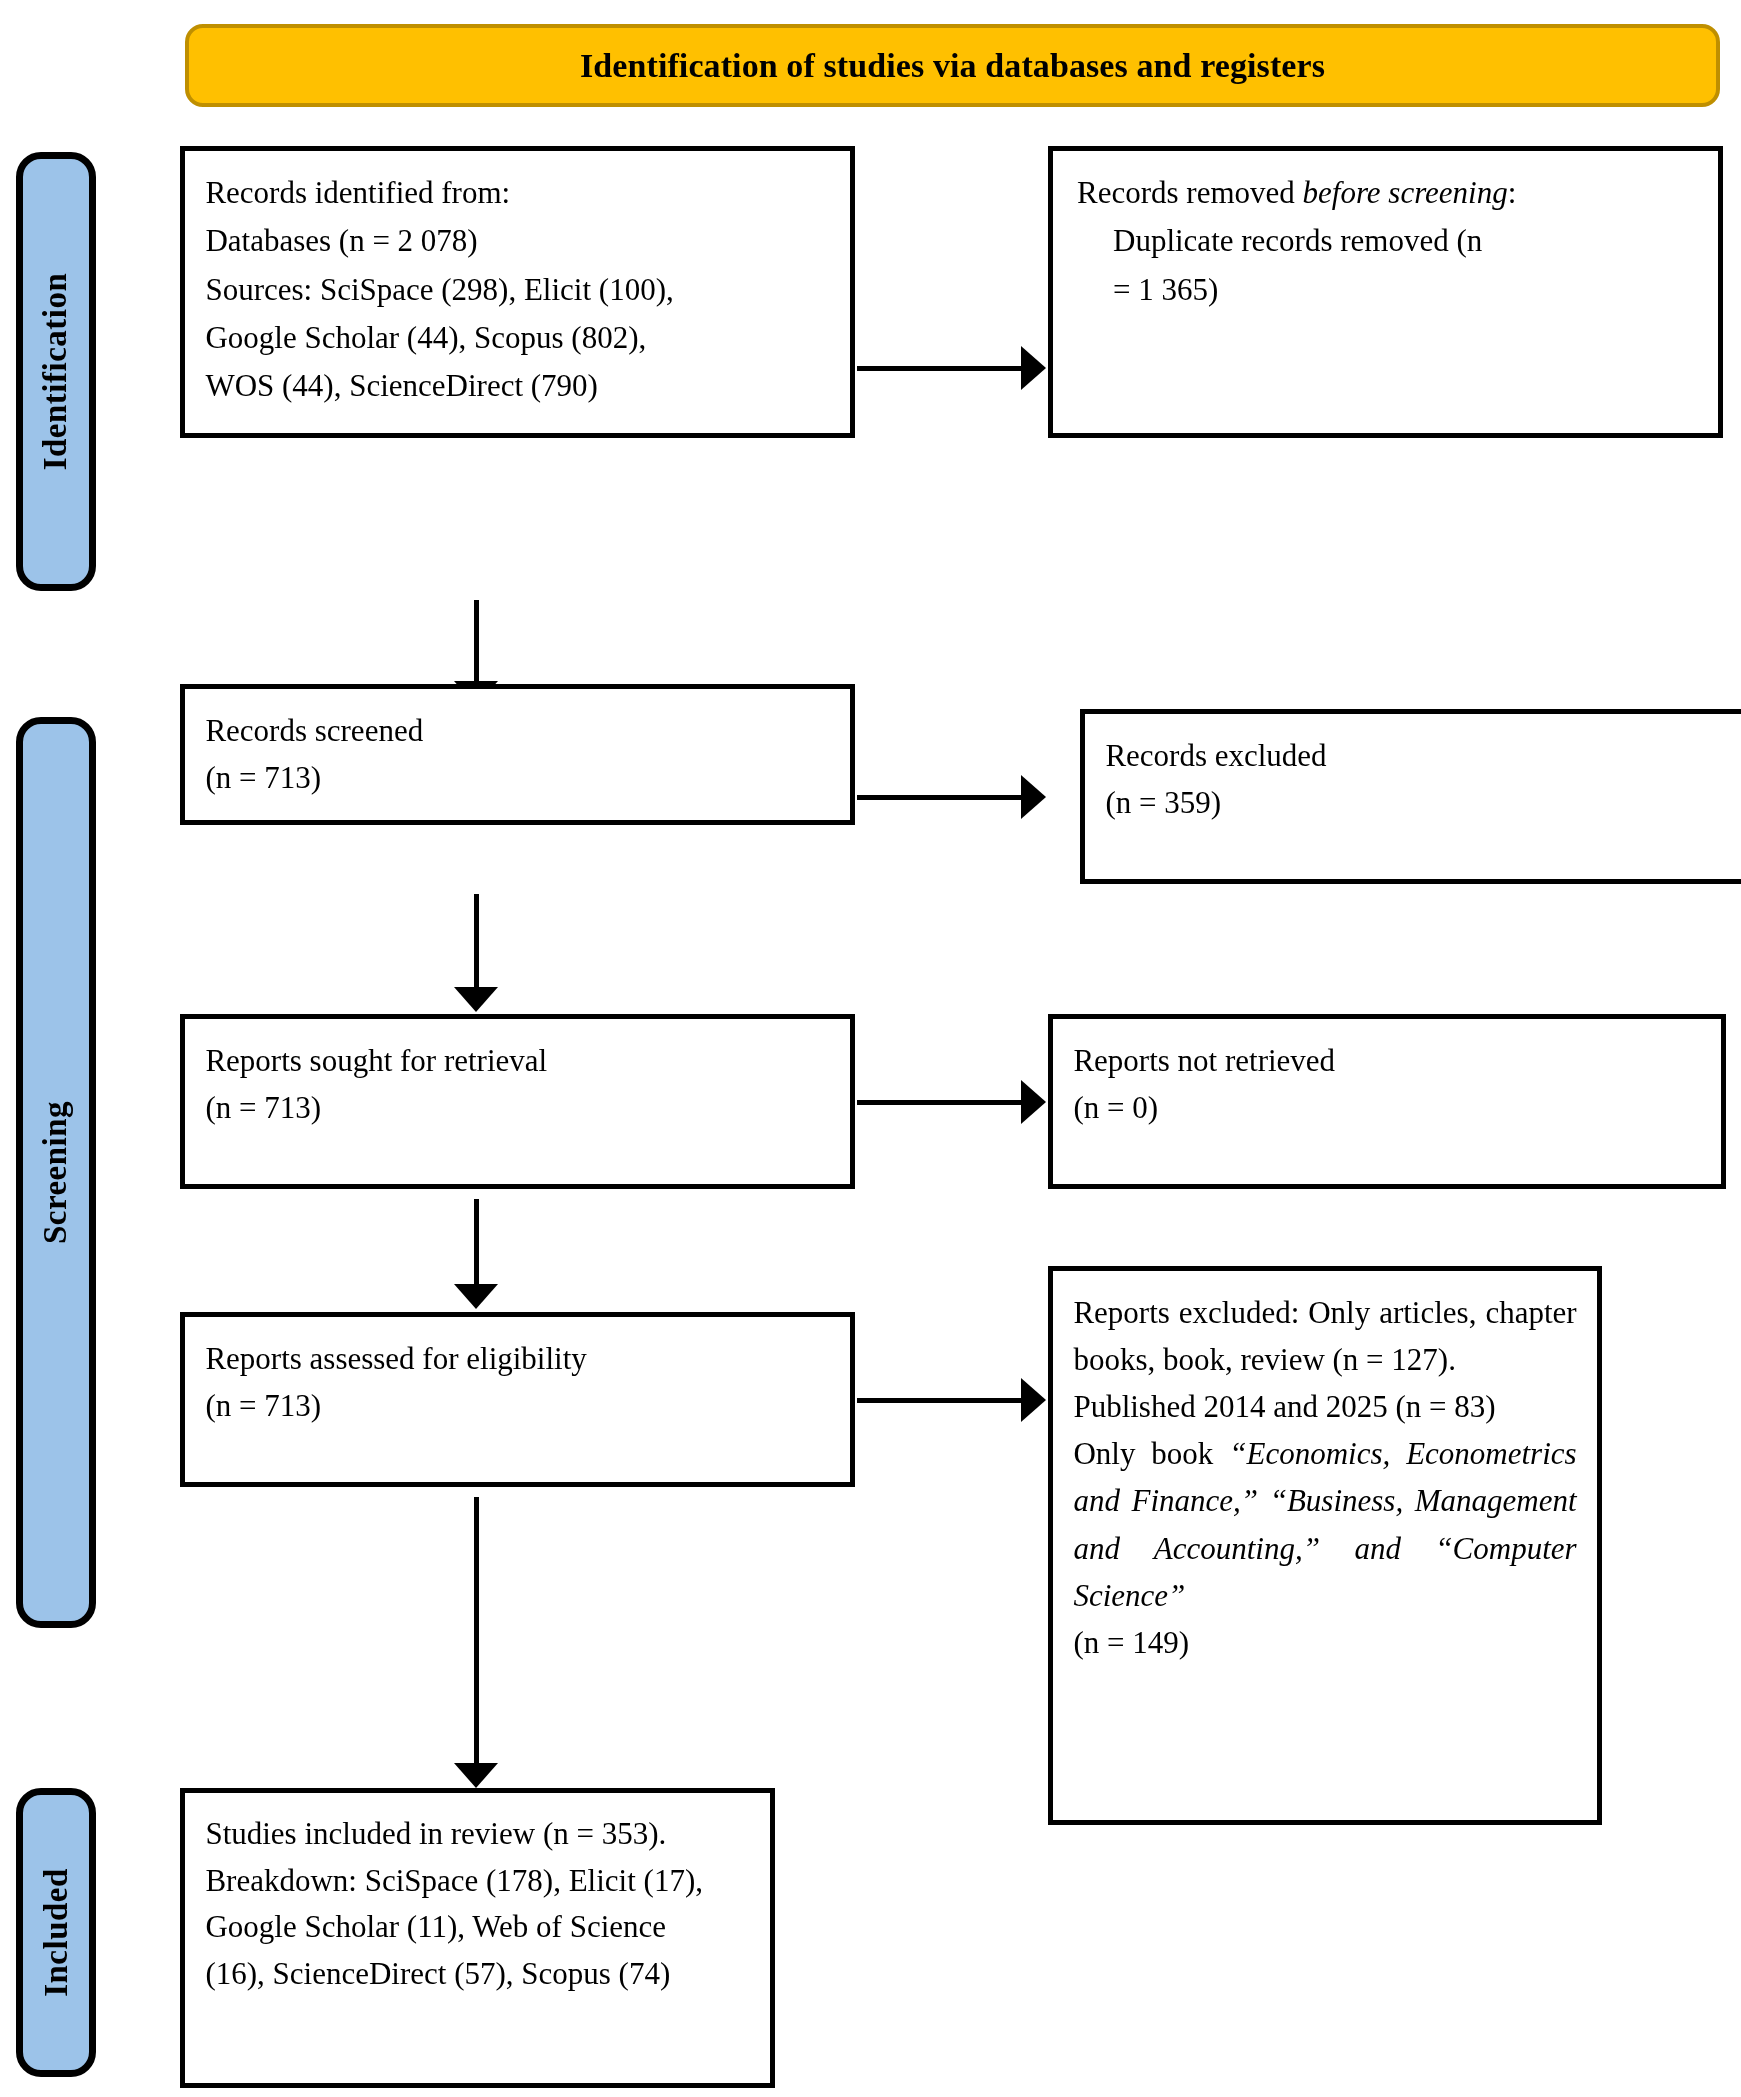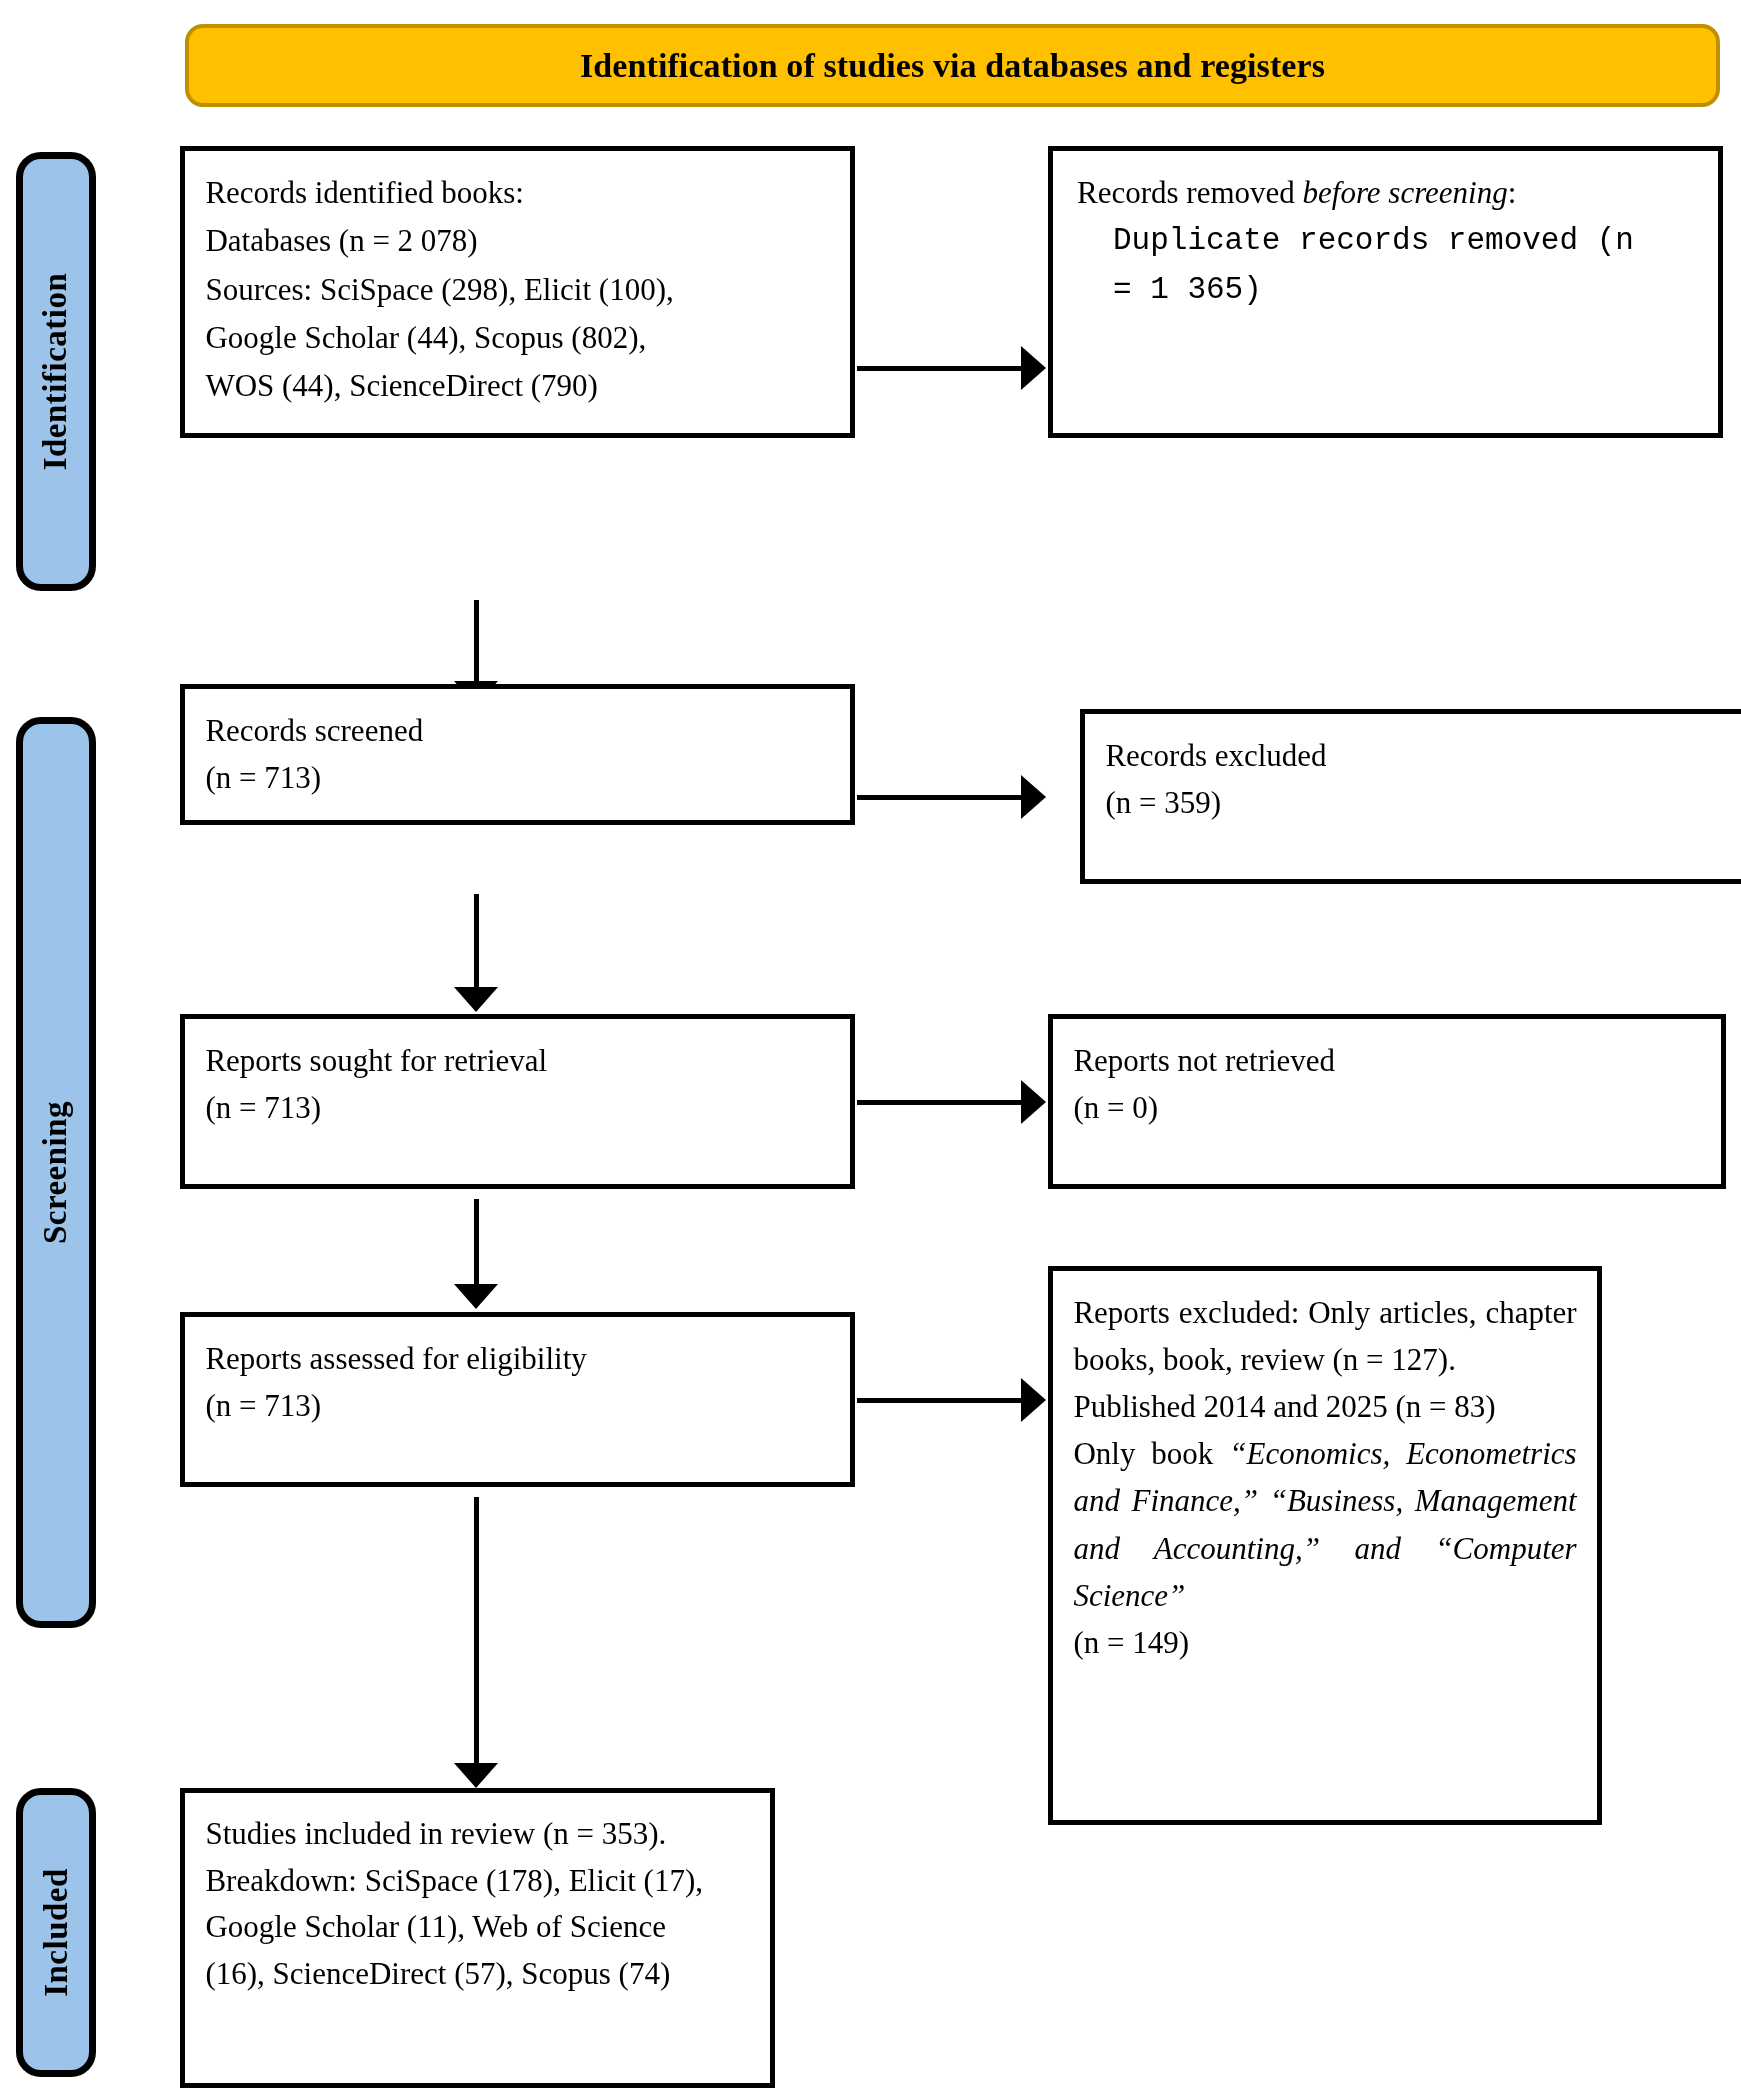--- a/index.html
+++ b/index.html
@@ -71,21 +71,21 @@
     box-sizing: border-box;
     padding: 18px 20.4px;
   }
   .box p {
     margin: 0;
     font-size: 31px;
     line-height: 1.52;
   }
   .box p.tight { line-height: 1.50; }
   .box.justify p { text-align: justify; text-align-last: left; }
-  .indent { padding-left: 36px; font-family: Liberation Mono, monospace; }
+  .indent { padding-left: 36px; }
   .ital { font-style: italic; }
 
   
   #box-identified  { left: 180px; top: 146px;  width: 675px; height: 292px; }
   #box-screened    { left: 180px; top: 684px; width: 675px; height: 141px; }
   #box-sought      { left: 180px; top: 1014px; width: 675px; height: 175px; }
   #box-assessed    { left: 180px; top: 1312px; width: 675px; height: 175px; }
   #box-included    { left: 180px; top: 1788px; width: 595px; height: 300px; }
 
   
@@ -152,21 +152,21 @@
   <span class="stage-label">Identification</span>
 </div>
 <div class="stage" id="stage-screening">
   <span class="stage-label">Screening</span>
 </div>
 <div class="stage" id="stage-included">
   <span class="stage-label">Included</span>
 </div>
 
 <div class="box" id="box-identified">
-  <p>Records identified books:</p>
+  <p>Records identified from:</p>
   <p>Databases (n = 2 078)</p>
   <p>Sources: SciSpace (298), Elicit (100),</p>
   <p>Google Scholar (44), Scopus (802),</p>
   <p>WOS (44), ScienceDirect (790)</p>
 </div>
 
 <div class="arrow-h" id="arrow-to-removed"></div>
 
 <div class="box" id="box-removed">
   <p><span>Records removed </span><span class="ital">before screening</span><span>:</span></p>

